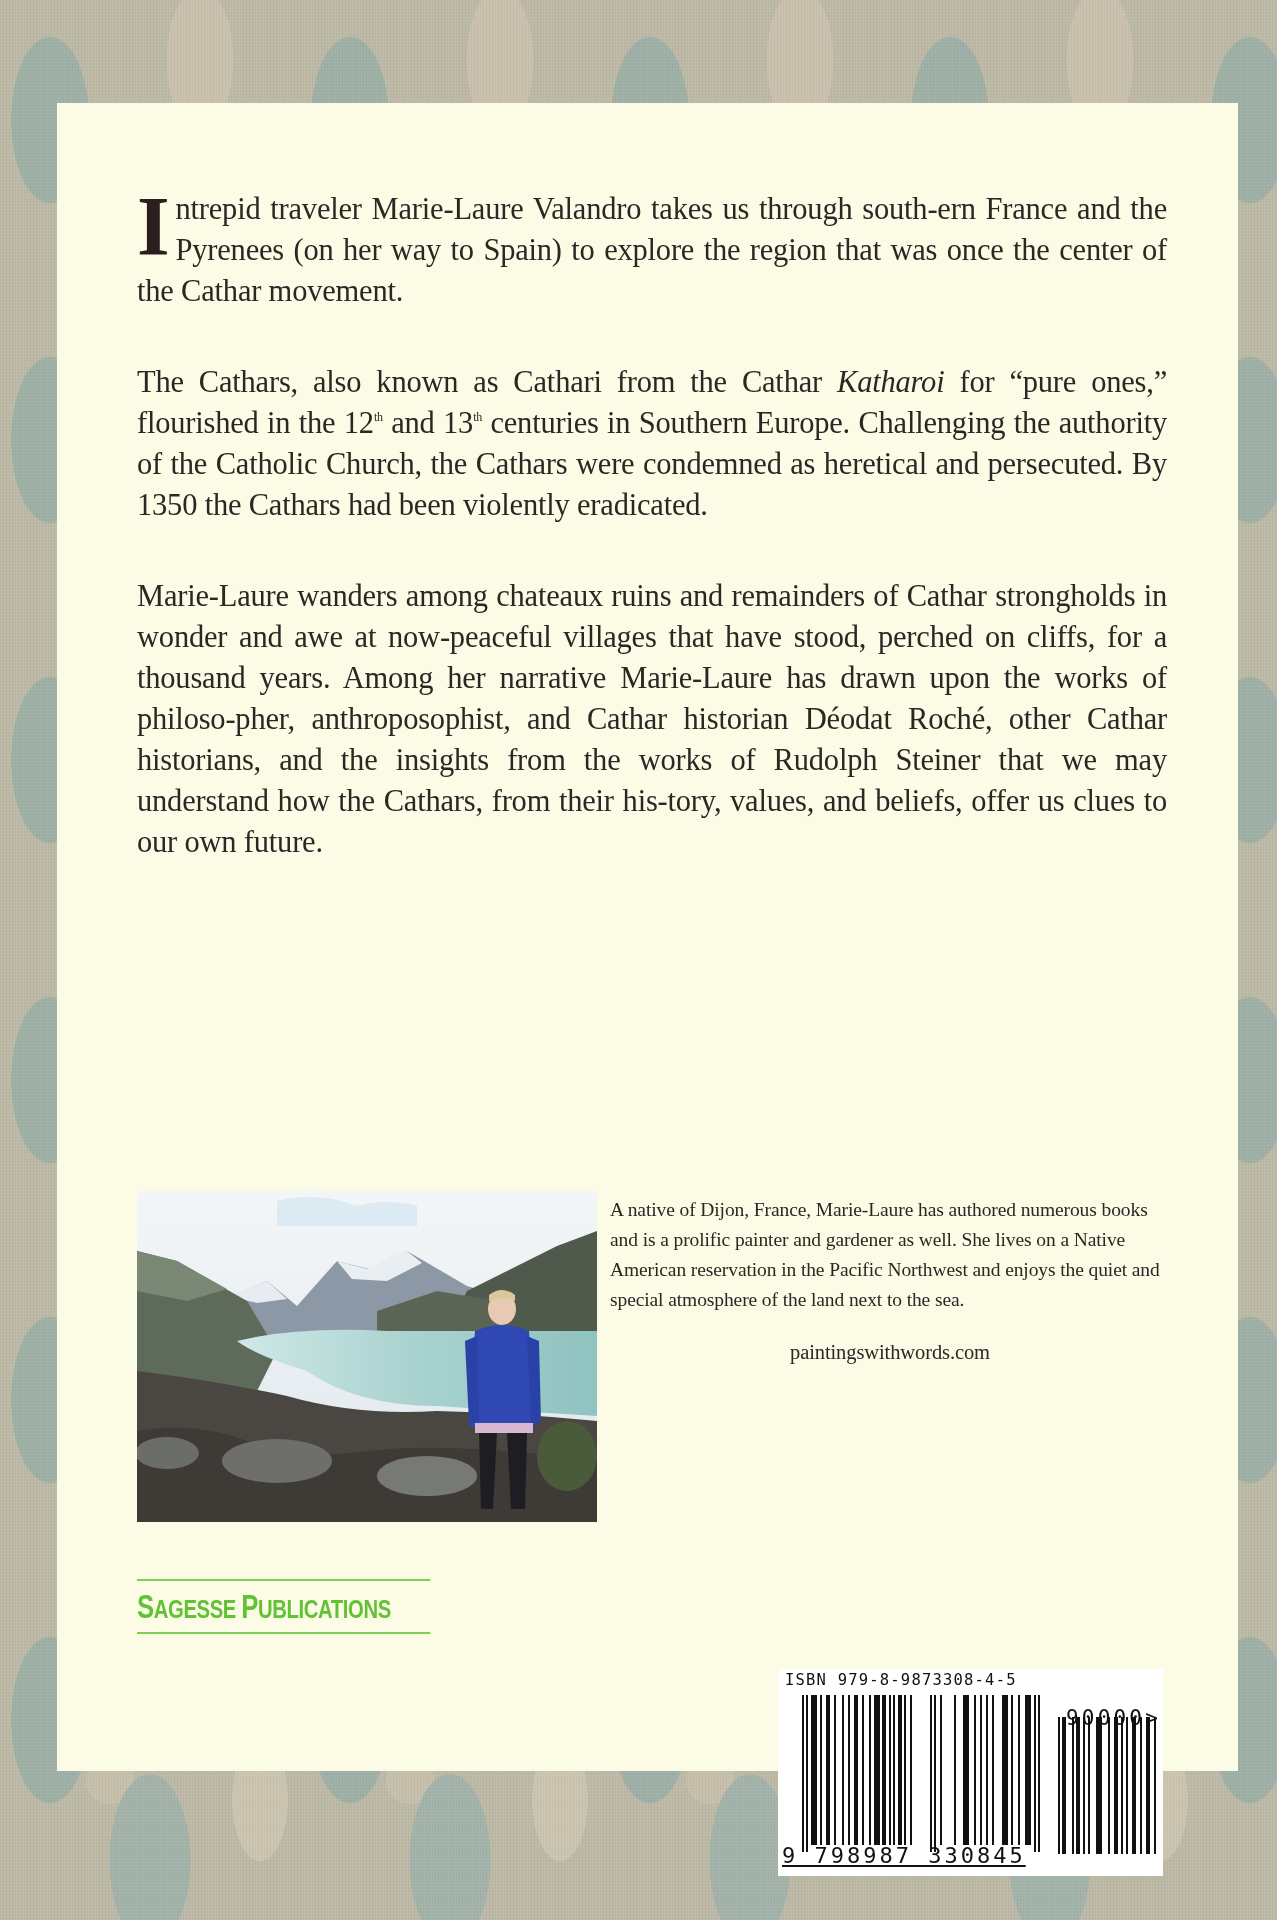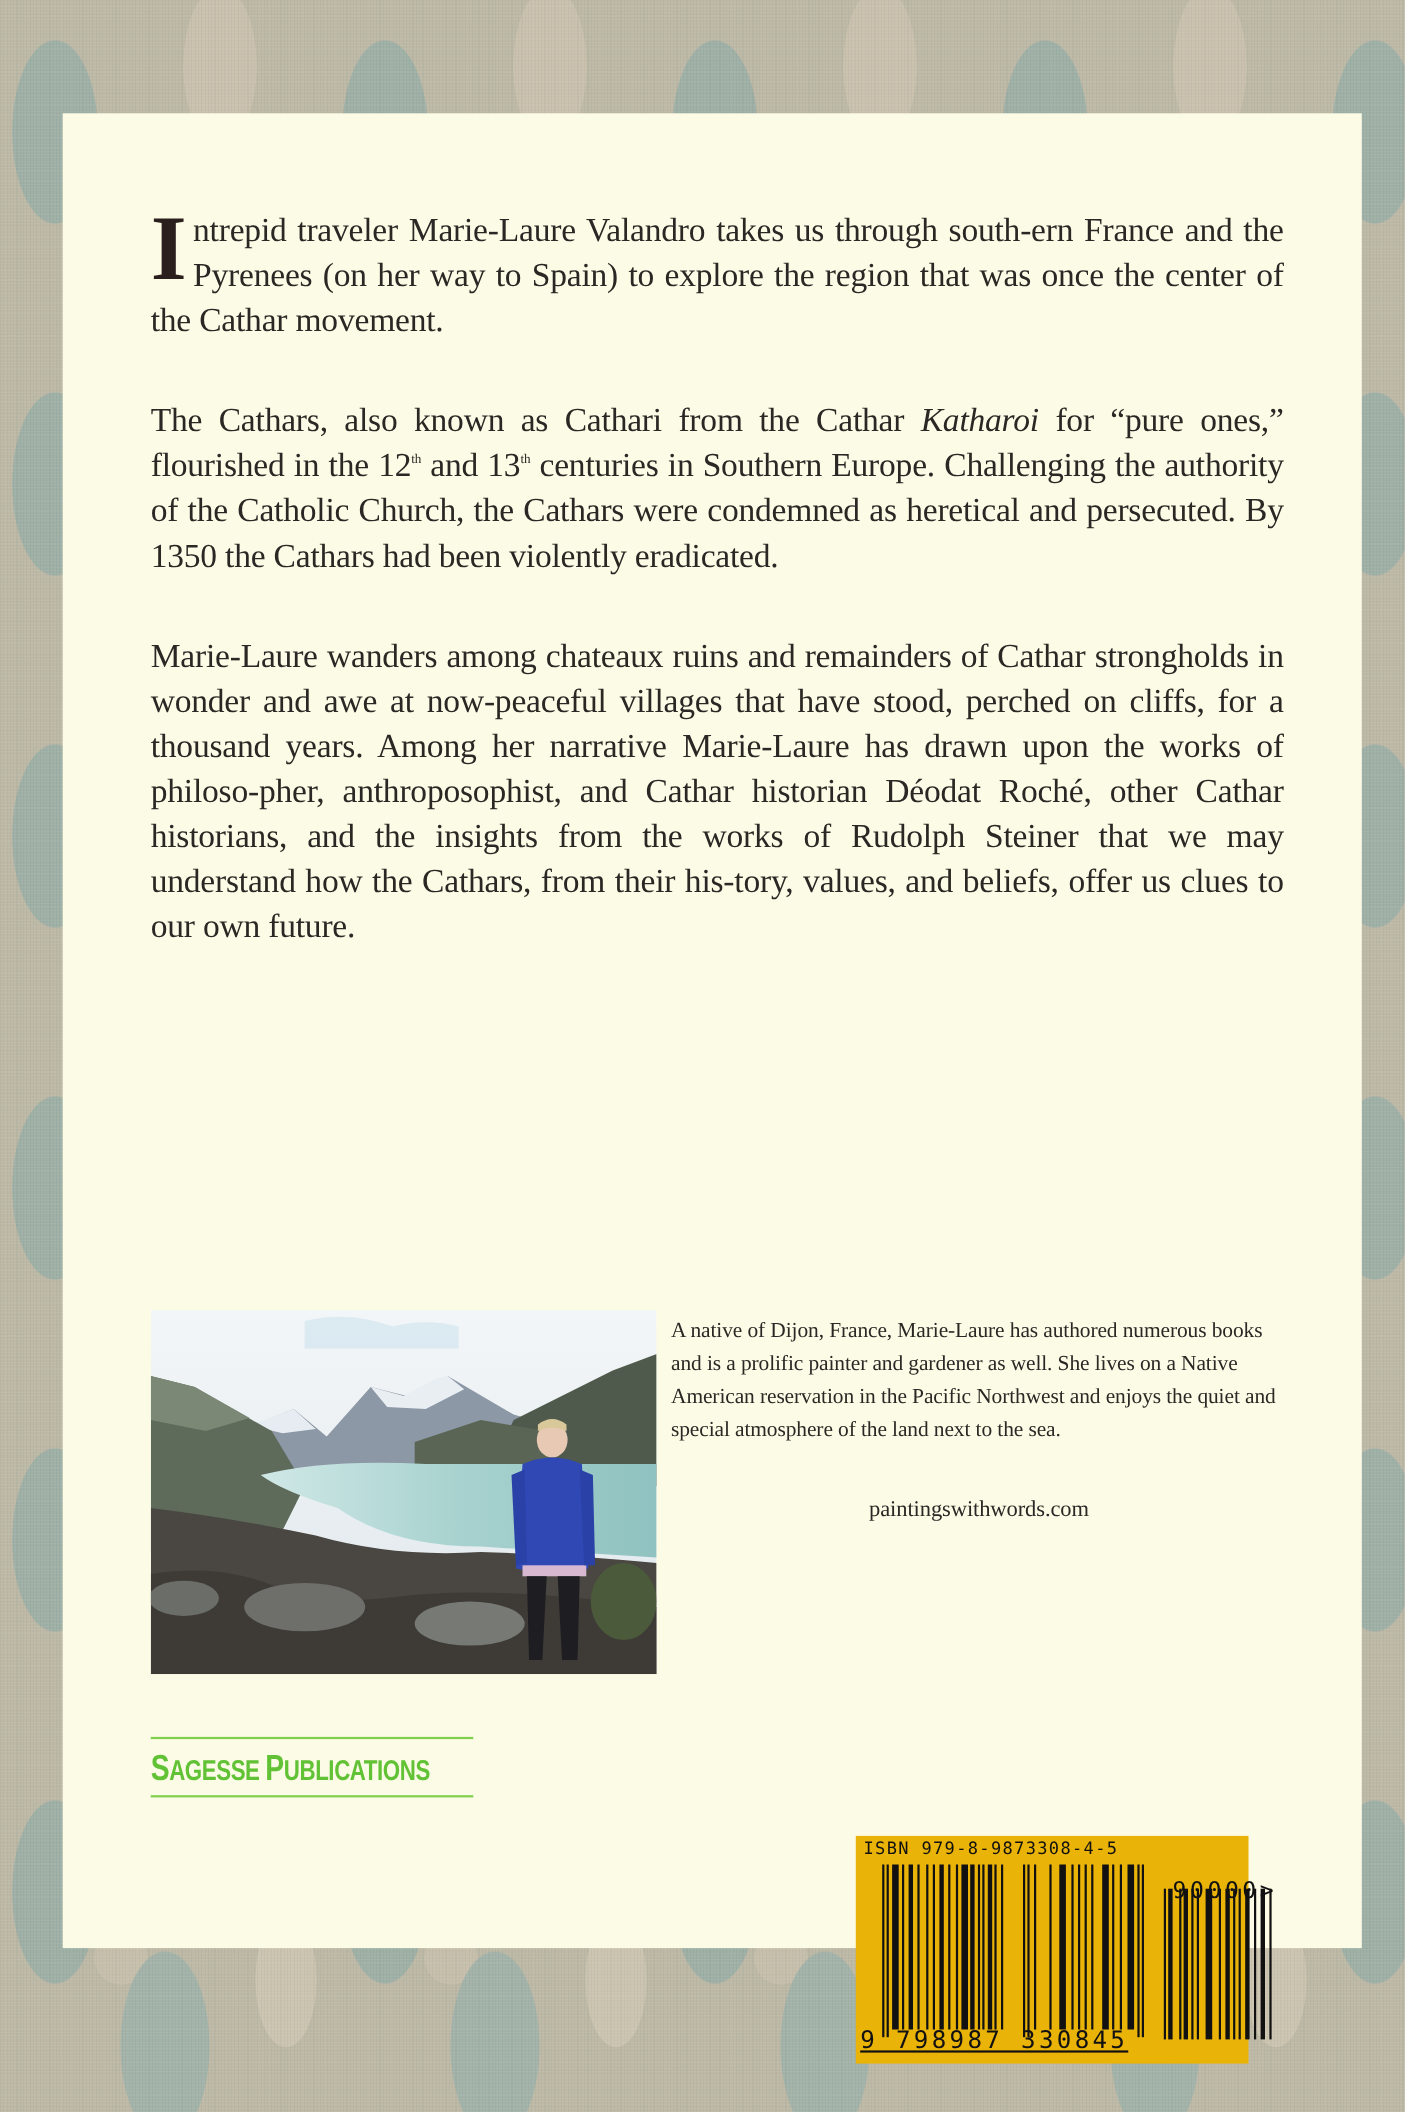--- a/index.html
+++ b/index.html
@@ -91,21 +91,21 @@
     top: 1092px;
     width: 560px;
     font-family: "DejaVu Sans", "Liberation Sans", sans-serif;
     font-size: 19.5px;
     line-height: 30px;
     color: #2a2724;
     letter-spacing: -0.1px;
   }
   .bio p { margin: 0; font-family: Liberation Serif, serif; }
   .bio .website {
-    margin-top: 42px;
+    margin-top: 22px;
     text-align: center;
     font-size: 20.5px;
   }
 
   .publisher-logo {
     position: absolute;
     left: 80px;
     top: 1476px;
     width: 293px;
     padding: 7px 0 6px 0;
@@ -121,23 +121,23 @@
     transform: scaleX(0.78);
     transform-origin: left center;
     width: 376px;
   }
   .publisher-logo .cap { font-size: 33px; }
 
   .barcode {
     position: absolute;
     left: 778px;
     top: 1669px;
-    width: 357px;
+    width: 385px;
     height: 207px;
-    background: #eab308;
+    background: #ffffff;
     font-family: "DejaVu Sans Mono", "Liberation Mono", monospace;
     color: #111;
   }
   .barcode .isbn {
     position: absolute;
     left: 7px;
     top: 2px;
     font-size: 15.5px;
     letter-spacing: 1.2px;
   }

